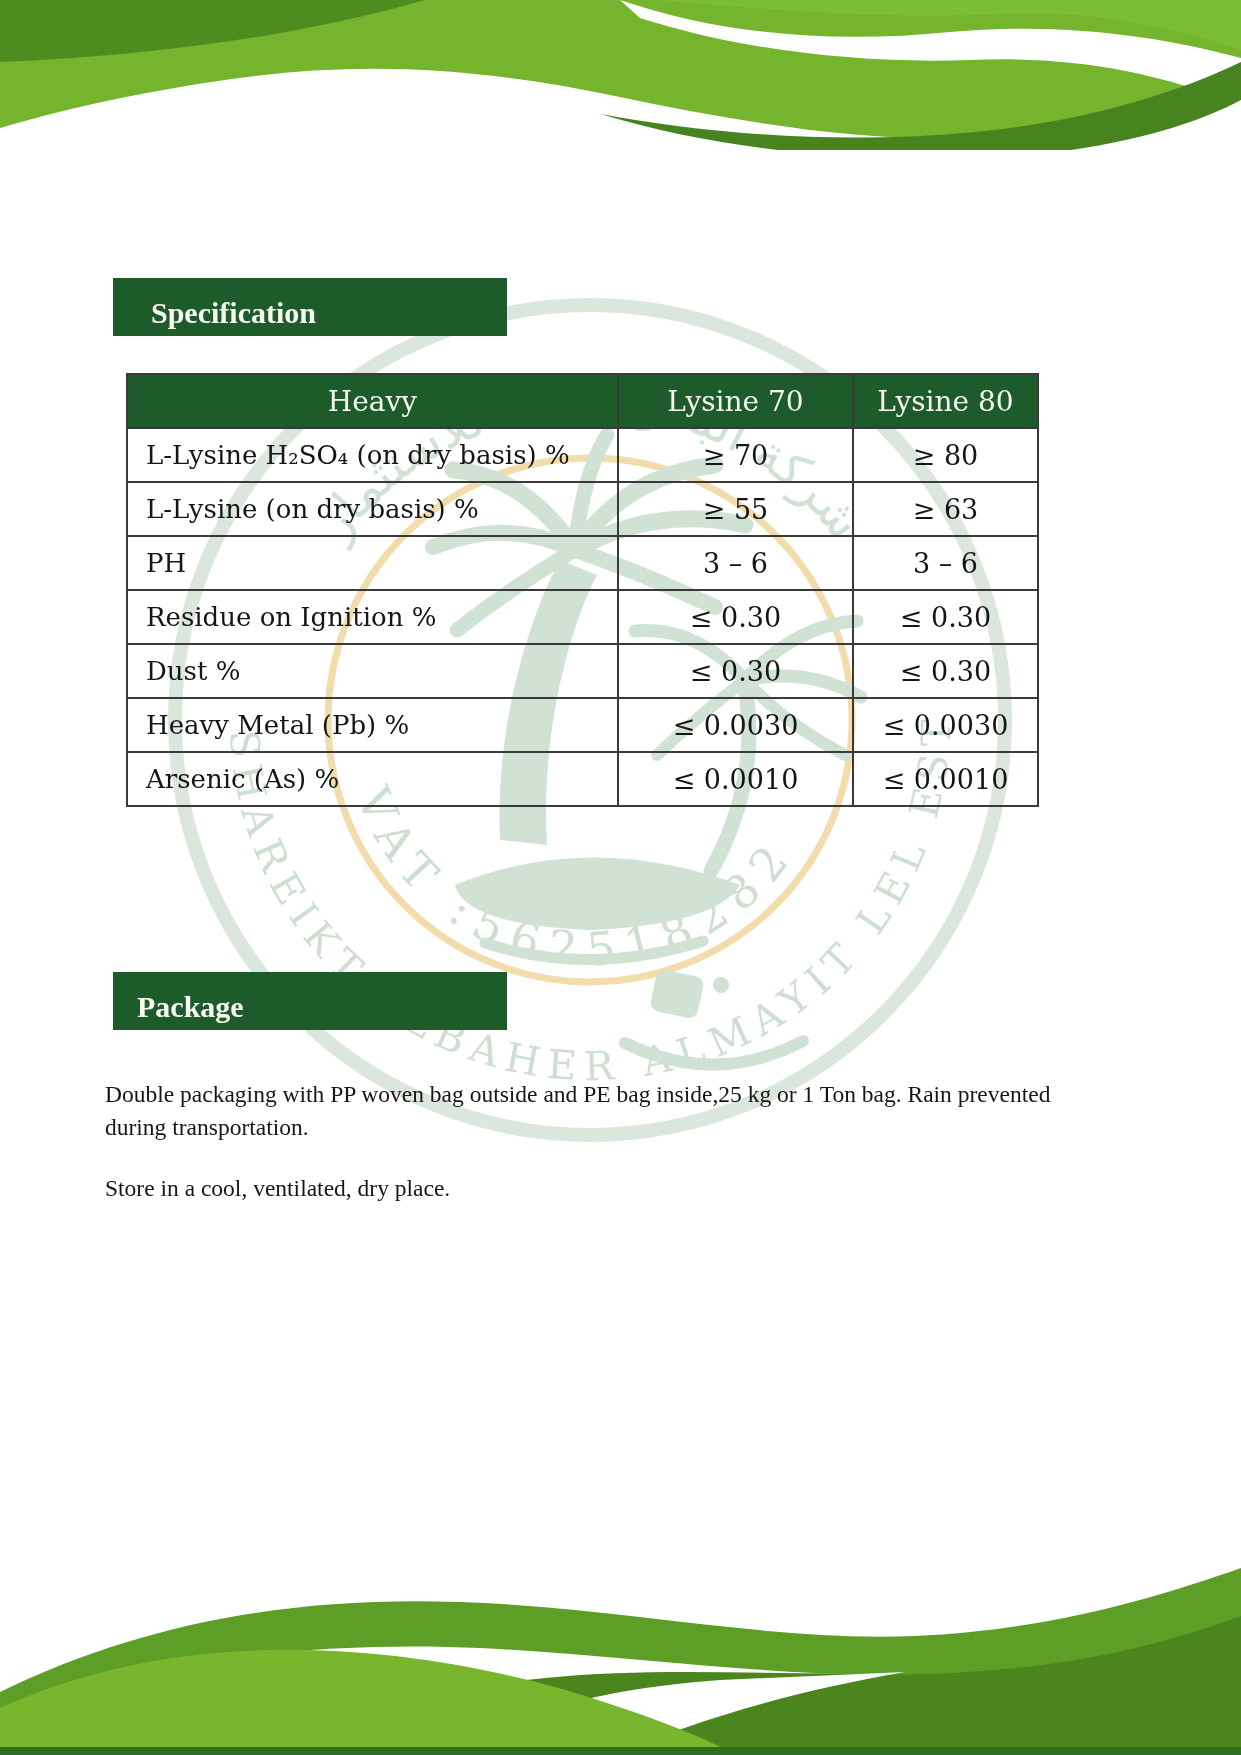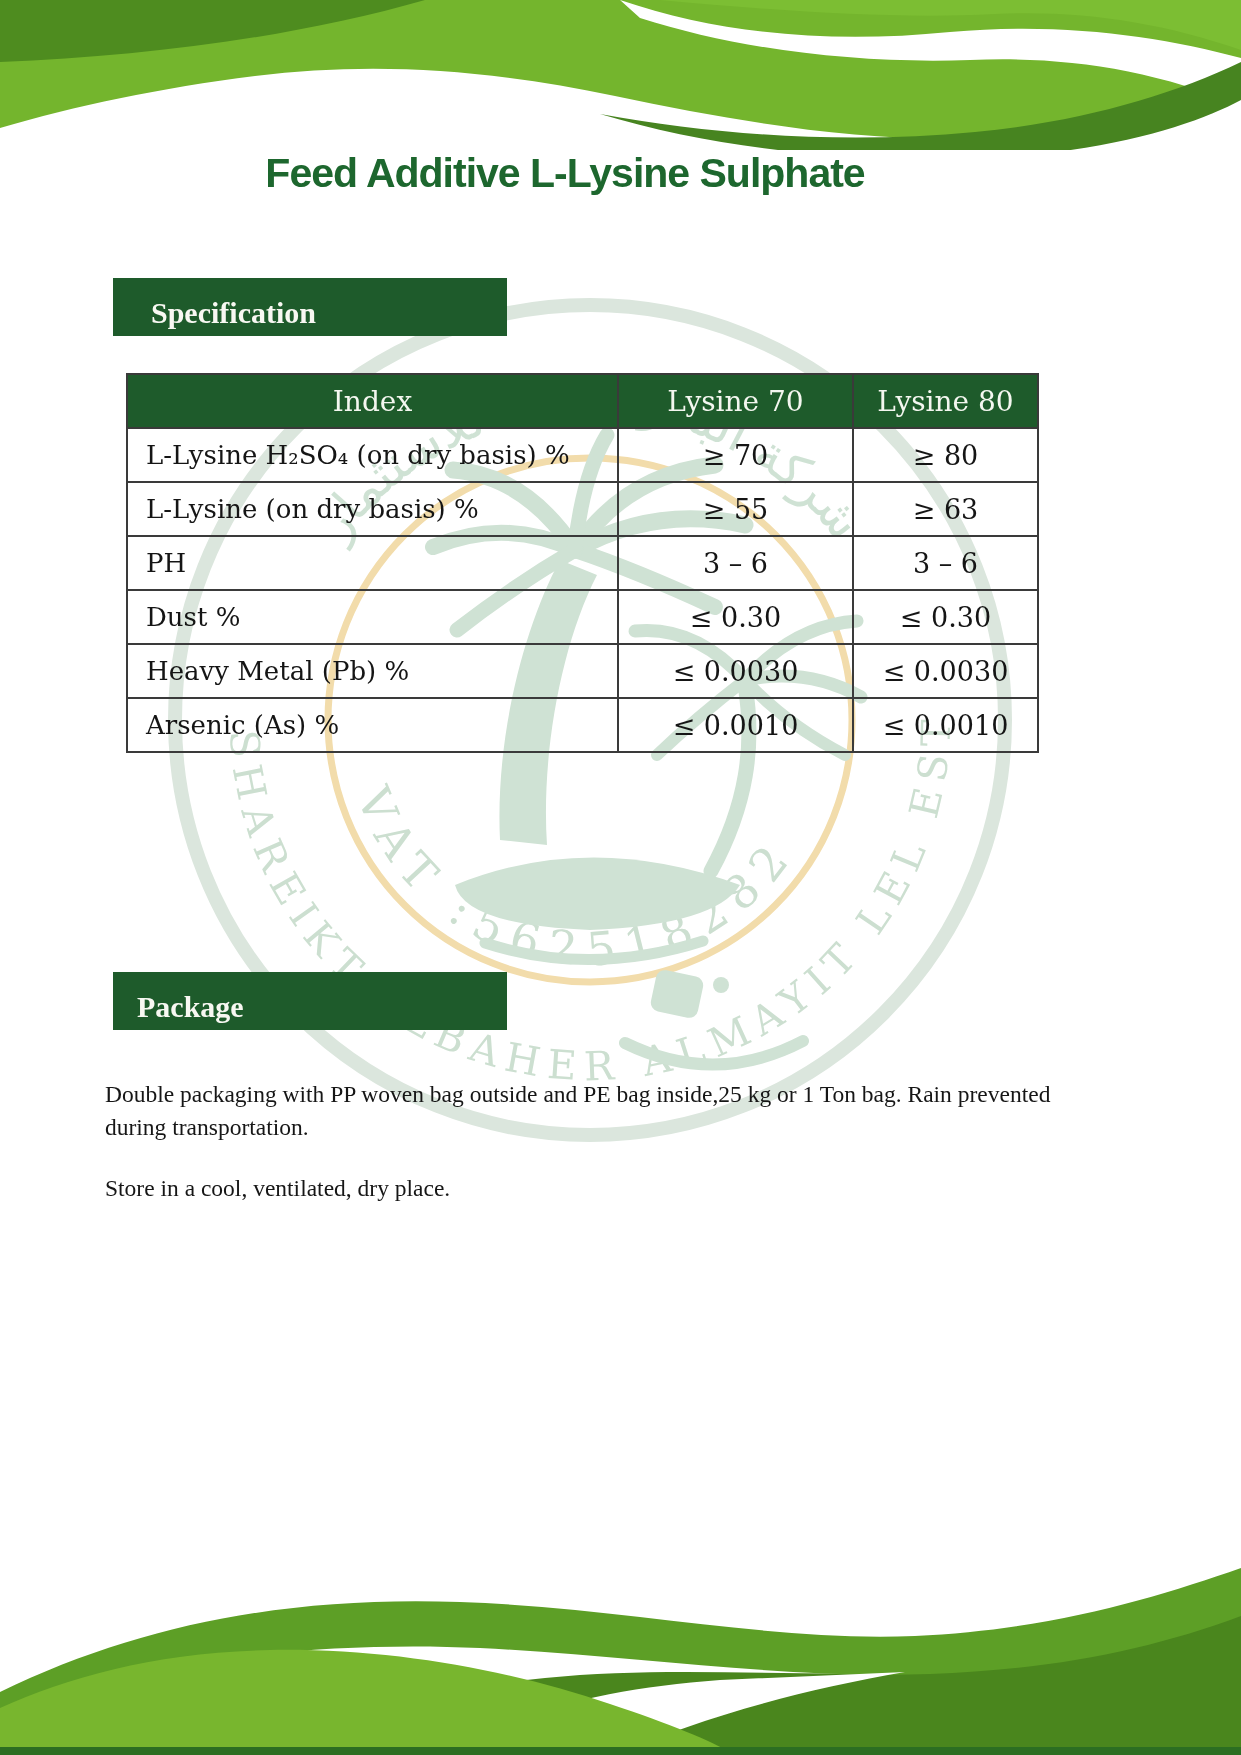--- a/index.html
+++ b/index.html
@@ -87,49 +87,53 @@
 
       <path d="M300,600 Q435,545 585,600 Q560,640 435,645 Q310,640 300,600 Z" stroke="none"></path>
       <path d="M330,658 Q435,692 548,656" fill="none" stroke-width="11"></path>
 
       <rect x="498" y="688" width="48" height="42" rx="9" transform="rotate(12 522 709)" stroke="none"></rect>
       <circle cx="566" cy="700" r="8" stroke="none"></circle>
       <path d="M470,758 Q560,802 648,756" fill="none" stroke-width="12"></path>
     </g>
   </svg>
 
-  <h1 class="page-title">Feed Additive L-Lysine Sulphate</h1>
 
   <div class="section-header sec-spec">
     <span>Specification</span>
   </div>
 
   <table class="spec-table">
     <thead>
       <tr>
-        <th class="c1">Index</th>
+        <th class="c1">Heavy</th>
         <th class="c2">Lysine 70</th>
         <th class="c3">Lysine 80</th>
       </tr>
     </thead>
     <tbody>
       <tr>
         <td class="c1">L-Lysine H₂SO₄ (on dry basis) %</td>
         <td class="c2">≥ 70</td>
         <td class="c3">≥ 80</td>
       </tr>
       <tr>
         <td class="c1">L-Lysine (on dry basis) %</td>
         <td class="c2">≥ 55</td>
         <td class="c3">≥ 63</td>
       </tr>
       <tr>
         <td class="c1">PH</td>
         <td class="c2">3 – 6</td>
         <td class="c3">3 – 6</td>
+      </tr>
+      <tr>
+        <td class="c1">Residue on Ignition %</td>
+        <td class="c2">≤ 0.30</td>
+        <td class="c3">≤ 0.30</td>
       </tr>
       <tr>
         <td class="c1">Dust %</td>
         <td class="c2">≤ 0.30</td>
         <td class="c3">≤ 0.30</td>
       </tr>
       <tr>
         <td class="c1">Heavy Metal (Pb) %</td>
         <td class="c2">≤ 0.0030</td>
         <td class="c3">≤ 0.0030</td>

